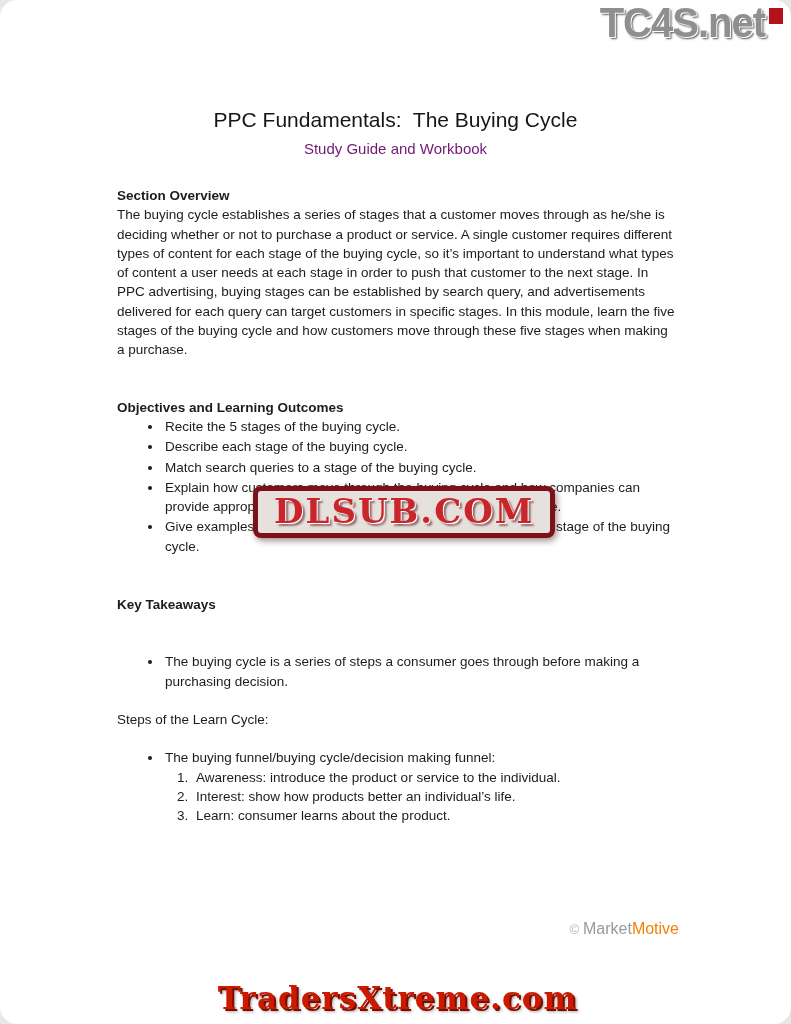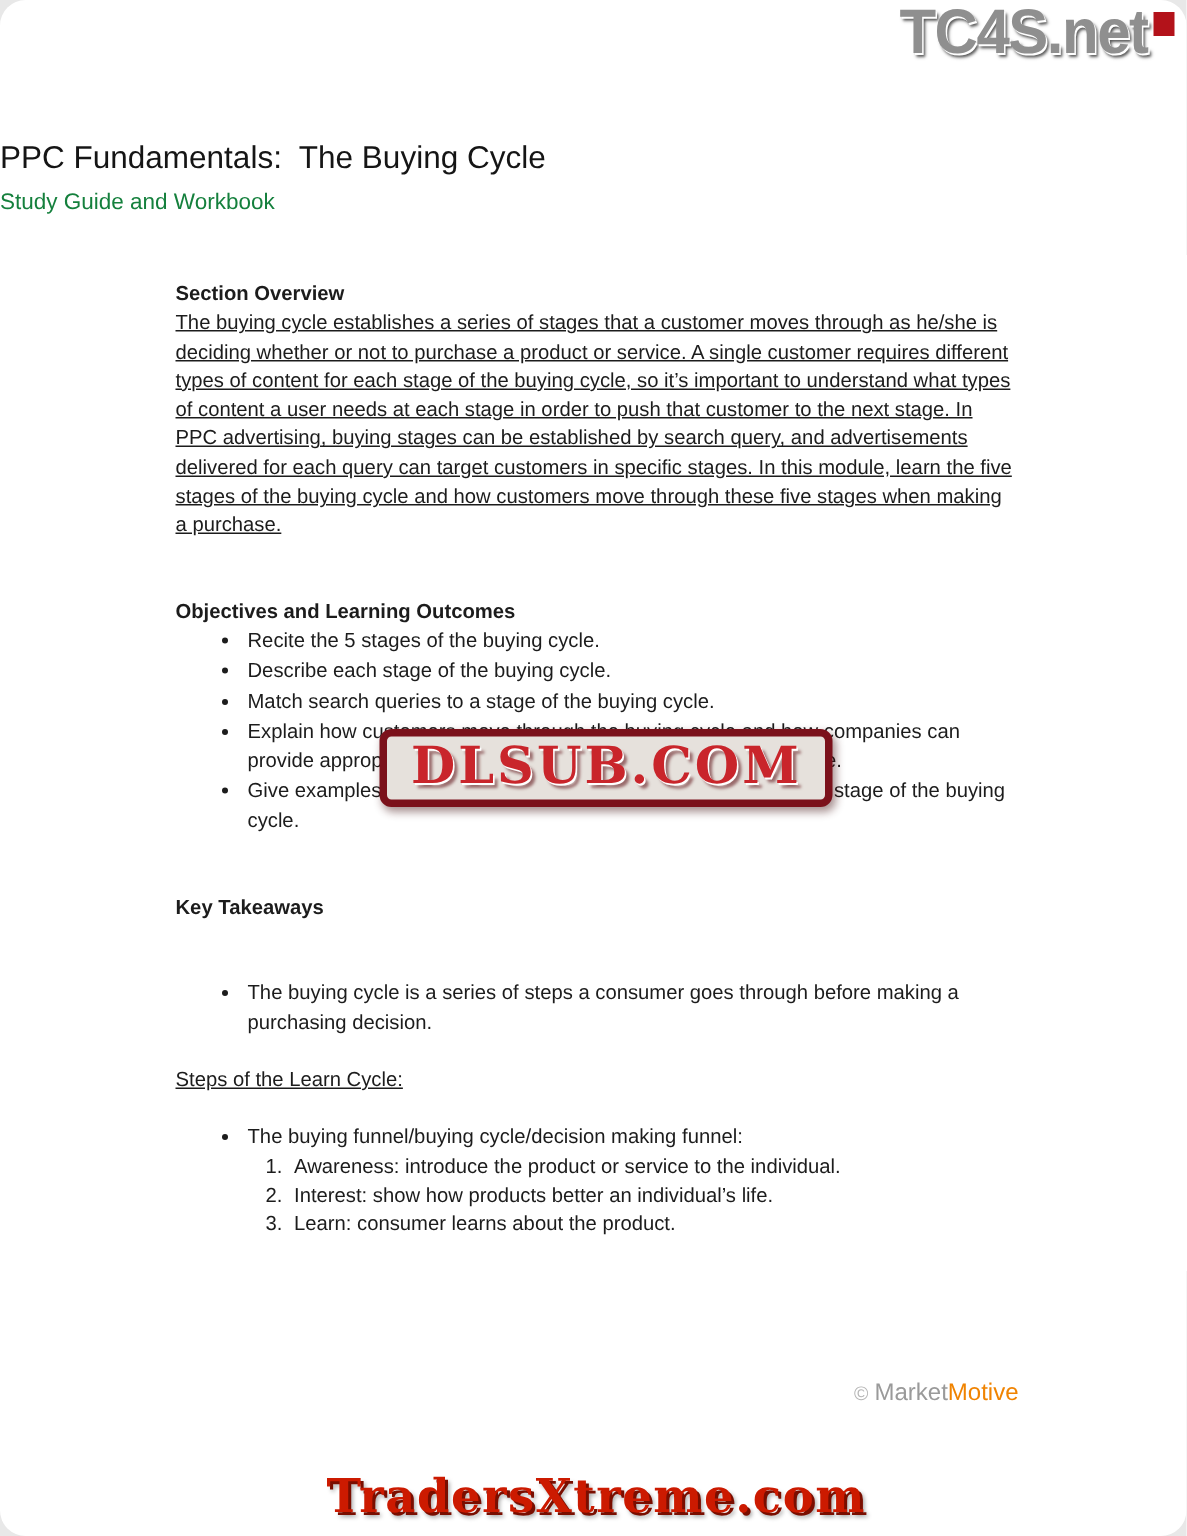--- a/index.html
+++ b/index.html
@@ -23,34 +23,34 @@
     color:#8f8f8f;
     text-shadow:1px 1px 0 #ffffff, 2px 2px 2px #555555;
     transform:scaleY(1.05);
   }
   .wm-top-square {
     position:absolute; top:8px; right:8px;
     width:14px; height:16px; background:#b3121a;
   }
 
   
-  .title-block { padding-top:94px; }
+  .title-block { text-align:center; padding-top:94px;margin-top:14px; }
   .doc-title {
     font-size:21px; font-weight:400; color:#151515;
     white-space:pre-wrap;
   }
-  .doc-subtitle { font-size:15px; margin-top:8px; color:#15803d; }
+  .doc-subtitle { font-size:15px; margin-top:8px; color:#701a75; }
 
   
   .content {
     position:absolute; left:117px; right:112px; top:186px;
     font-size:13.5px; line-height:19.3px; color:#1c1c1c;
   }
   .heading { font-weight:bold; }
-  .para { margin-bottom:0;text-decoration:underline; }
+  .para { margin-bottom:0; }
 
   .gap-48 { height:38px; }
   .gap-sm { height:19px; }
 
   ul.bullets { margin:0; padding-left:46px; }
   ul.bullets li { list-style-type:disc; padding-left:2px; }
   ul.bullets.loose li { margin-bottom:1px; }
 
   ol.numbered { margin:0; padding-left:27px; }
   ol.numbered li { list-style-type:decimal; padding-left:4px; }

